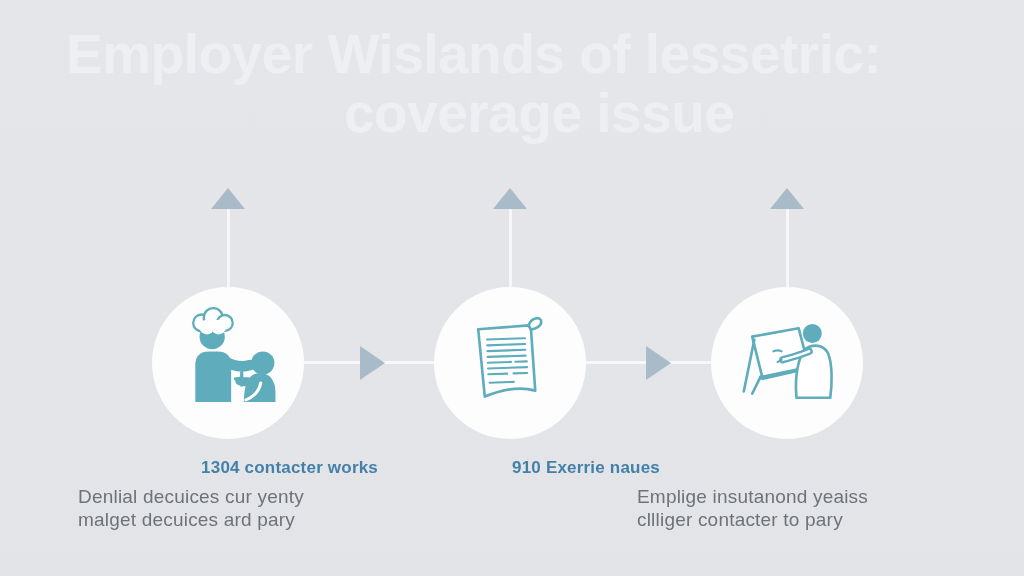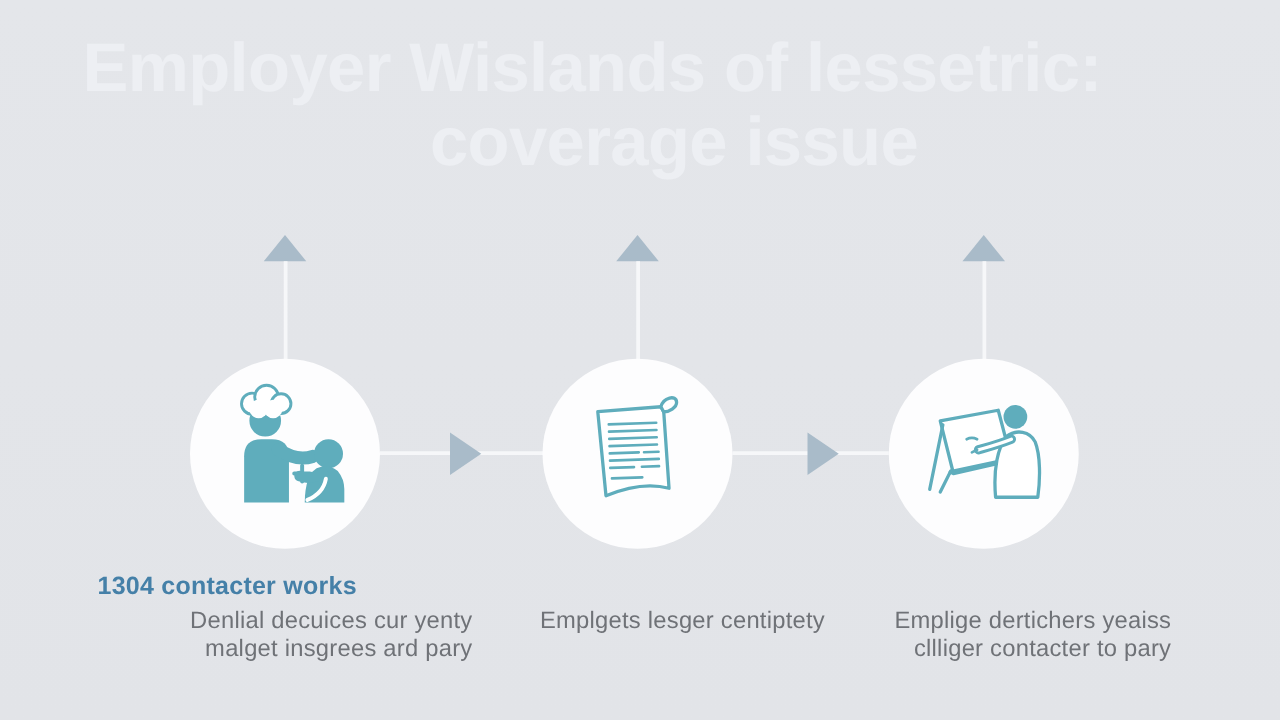--- a/index.html
+++ b/index.html
@@ -33,26 +33,26 @@
   .circle{
     position:absolute;top:287px;left:calc(var(--cx) - 76px);
     width:152px;height:152px;border-radius:50%;
     background:var(--circle);
     display:flex;align-items:center;justify-content:center;
   }
   .circle svg{width:116px;height:116px;display:block;}
 
   .step-heading{
     position:absolute;top:458px;left:calc(var(--cx) - 150px);width:300px;
-    text-align:left;font-size:20px;font-weight:700;color:var(--heading);
+    text-align:right;font-size:17px;font-weight:700;color:var(--heading);
     letter-spacing:0.2px;
   }
   .step-desc{
     position:absolute;top:485px;left:calc(var(--cx) - 150px);width:300px;
-    text-align:right;font-size:19px;line-height:23px;color:var(--body);
+    text-align:left;font-size:19px;line-height:23px;color:var(--body);
     letter-spacing:0.2px;
   }
 
   .connector{
     position:absolute;top:361px;height:3px;background:var(--connector);
   }
   .connector.c1{left:304px;width:131px;}
   .connector.c2{left:586px;width:125px;}
   .right-arrow-head{
     position:absolute;top:346px;width:0;height:0;
@@ -103,21 +103,21 @@
 
         <circle class="if" cx="88" cy="55" r="11"></circle>
         <path class="if" d="M70,92 q0,-20 9,-26 q9,-4 16,2 q5,6 5,14 v10 z"></path>
         <path class="is" stroke-width="8" d="M84,70 Q74,75 66,72"></path>
         <path class="ws" stroke-width="3" d="M72,90 q12,-5 14,-16"></path>
       </svg>
     </div>
     <div class="step-heading">1304 contacter works</div>
     <div class="step-desc">
       <div>Denlial decuices cur yenty</div>
-      <div>malget insgrees ard pary</div>
+      <div>malget decuices ard pary</div>
     </div>
   </div>
 
   <div class="step step2">
     <div class="up-arrow-head"></div>
     <div class="up-arrow-stem"></div>
     <div class="circle">
       <svg viewBox="0 0 110 110">
         <g transform="rotate(-2 55 55)">
           <path class="iws" stroke-width="2.5" d="M26,22 L74,20 L76,24 L78,82 C62,77 46,80 30,86 Z"></path>
@@ -128,22 +128,22 @@
             <path d="M34,43 H70"></path>
             <path d="M34,48.5 H70"></path>
             <path d="M34,54 H56 M60,54 H71"></path>
             <path d="M34,59.5 H71"></path>
             <path d="M34,65 H52 M58,65 H71"></path>
             <path d="M35,73 H58"></path>
           </g>
         </g>
       </svg>
     </div>
+    <div class="step-heading">910 Exerrie naues</div>
     <div class="step-desc">
-      <div>Emplgets lesger centiptety</div>
     </div>
   </div>
 
   <div class="step step3">
     <div class="up-arrow-head"></div>
     <div class="up-arrow-stem"></div>
     <div class="circle">
       <svg viewBox="0 0 110 110">
 
         <path class="iws" stroke-width="2.5" d="M22,30 L66,22 L76,60 L32,70 Z"></path>
@@ -155,18 +155,18 @@
         <path class="is" stroke-width="2" d="M42,44 q4,-2 8,0"></path>
 
         <circle class="if" cx="79" cy="27" r="9"></circle>
         <path class="iws" stroke-width="2.5" d="M64,88 C62,66 66,50 72,42 C80,36 90,38 94,46 C98,56 98,74 96,88 Z"></path>
         <path class="is" stroke-width="7" d="M76,44 C66,48 58,50 51,52"></path>
         <path class="ws" stroke-width="2.5" d="M76,44 C66,48 58,50 51,52"></path>
         <path class="is" stroke-width="2" d="M50,52 l-4,2"></path>
       </svg>
     </div>
     <div class="step-desc">
-      <div>Emplige dertichers yeaiss</div>
+      <div>Emplige insutanond yeaiss</div>
       <div>cllliger contacter to pary</div>
     </div>
   </div>
 
 </div>
 
 </body></html>

